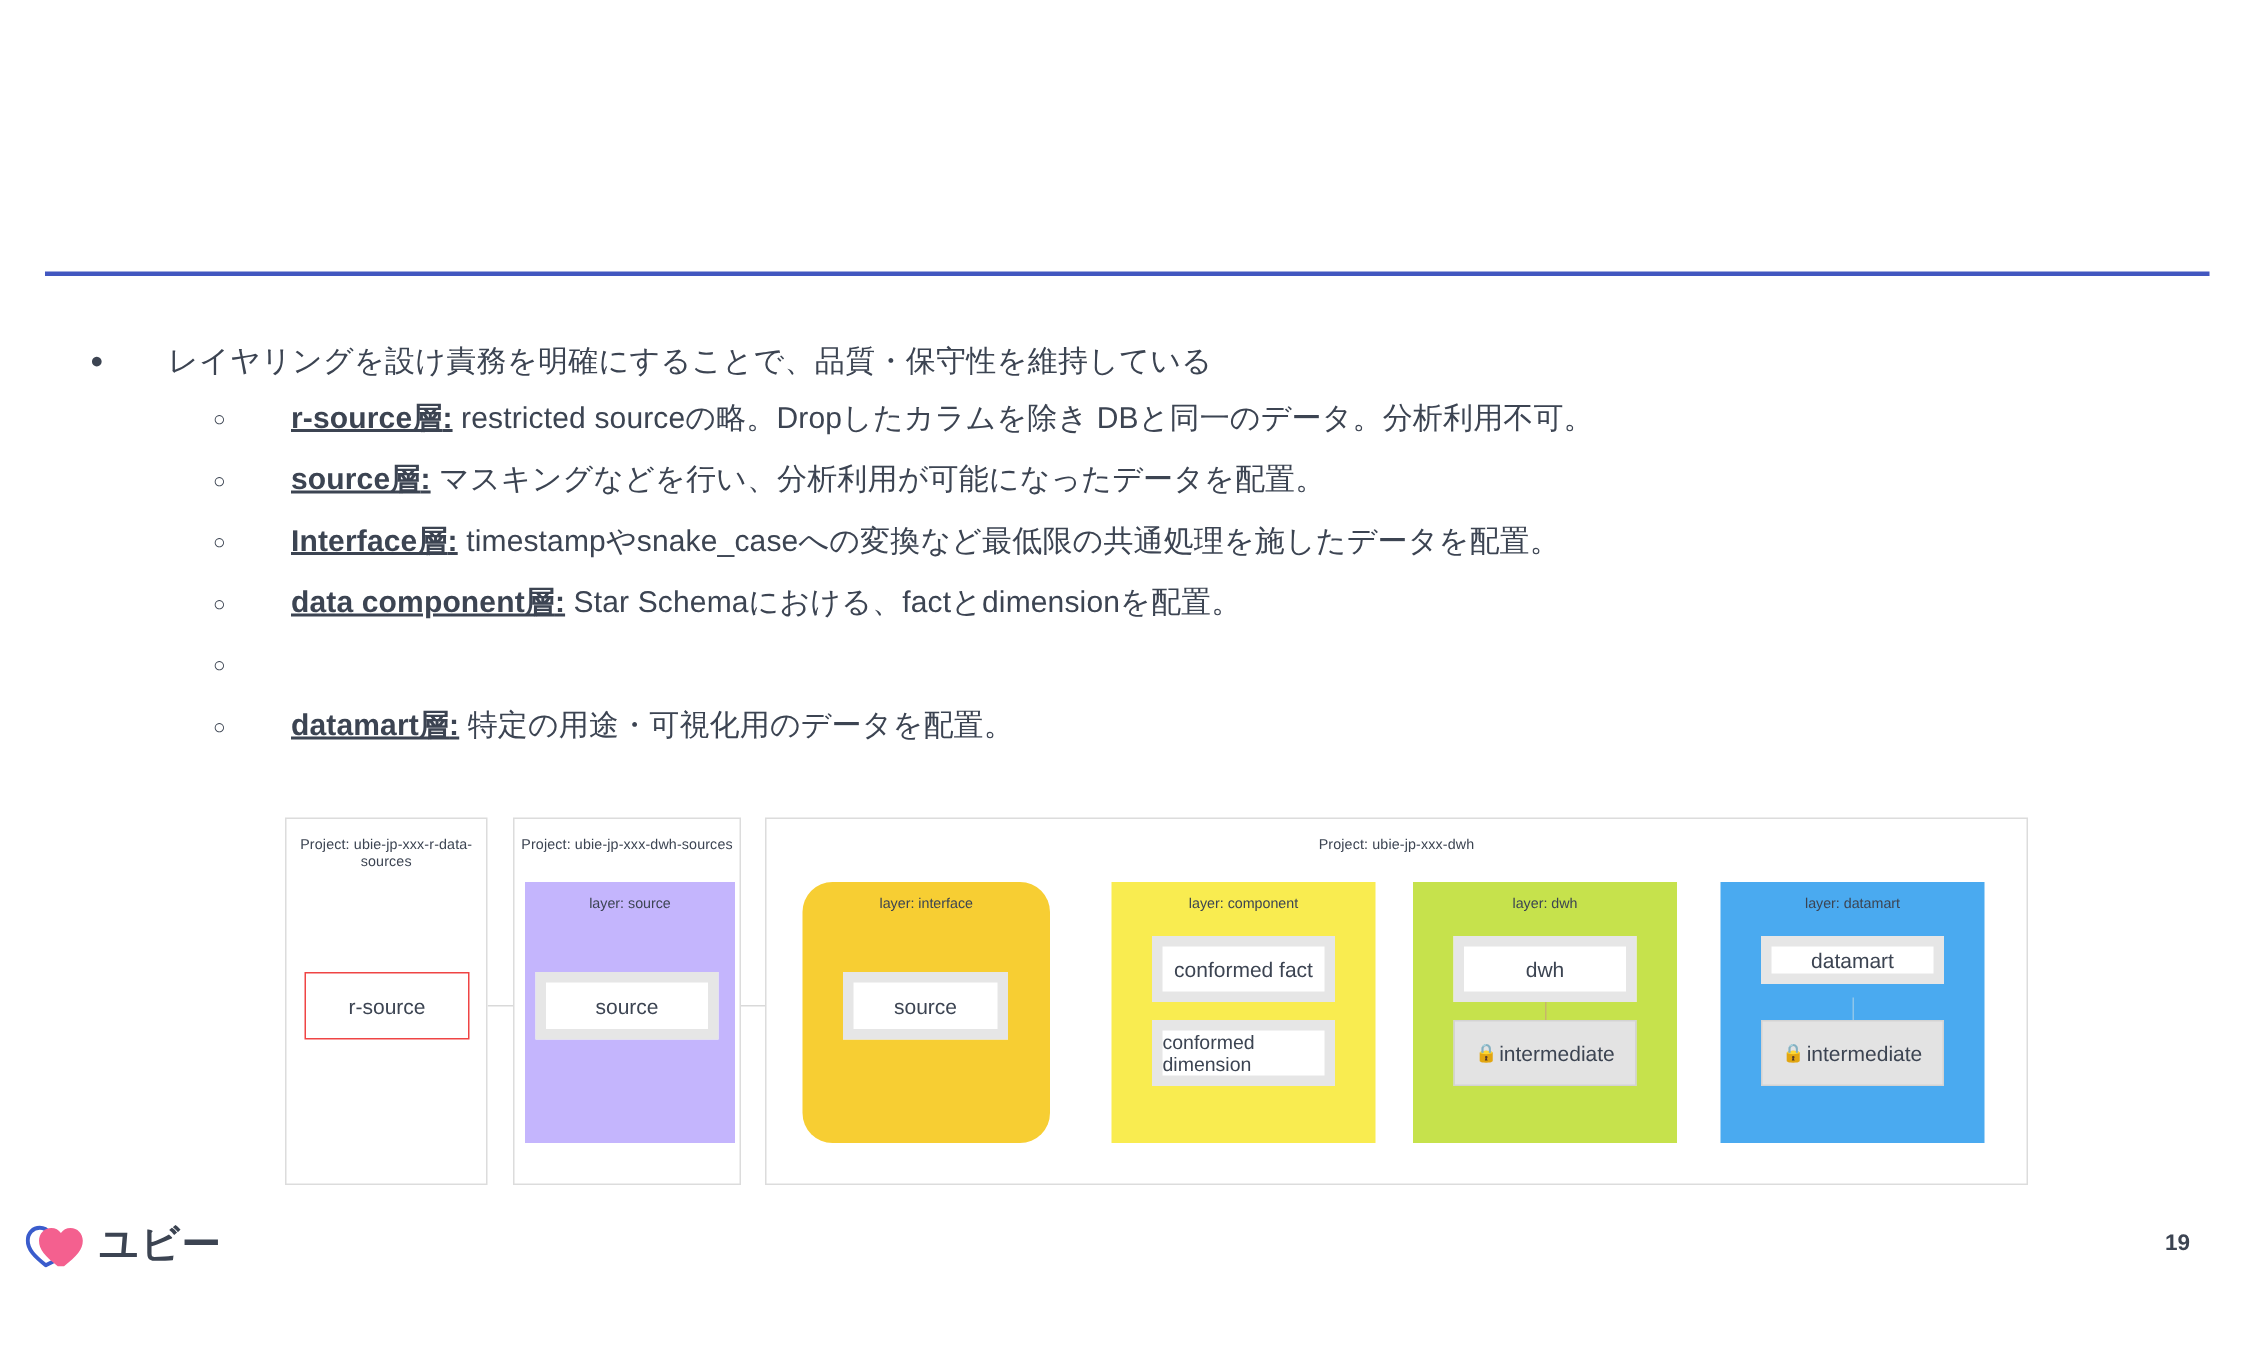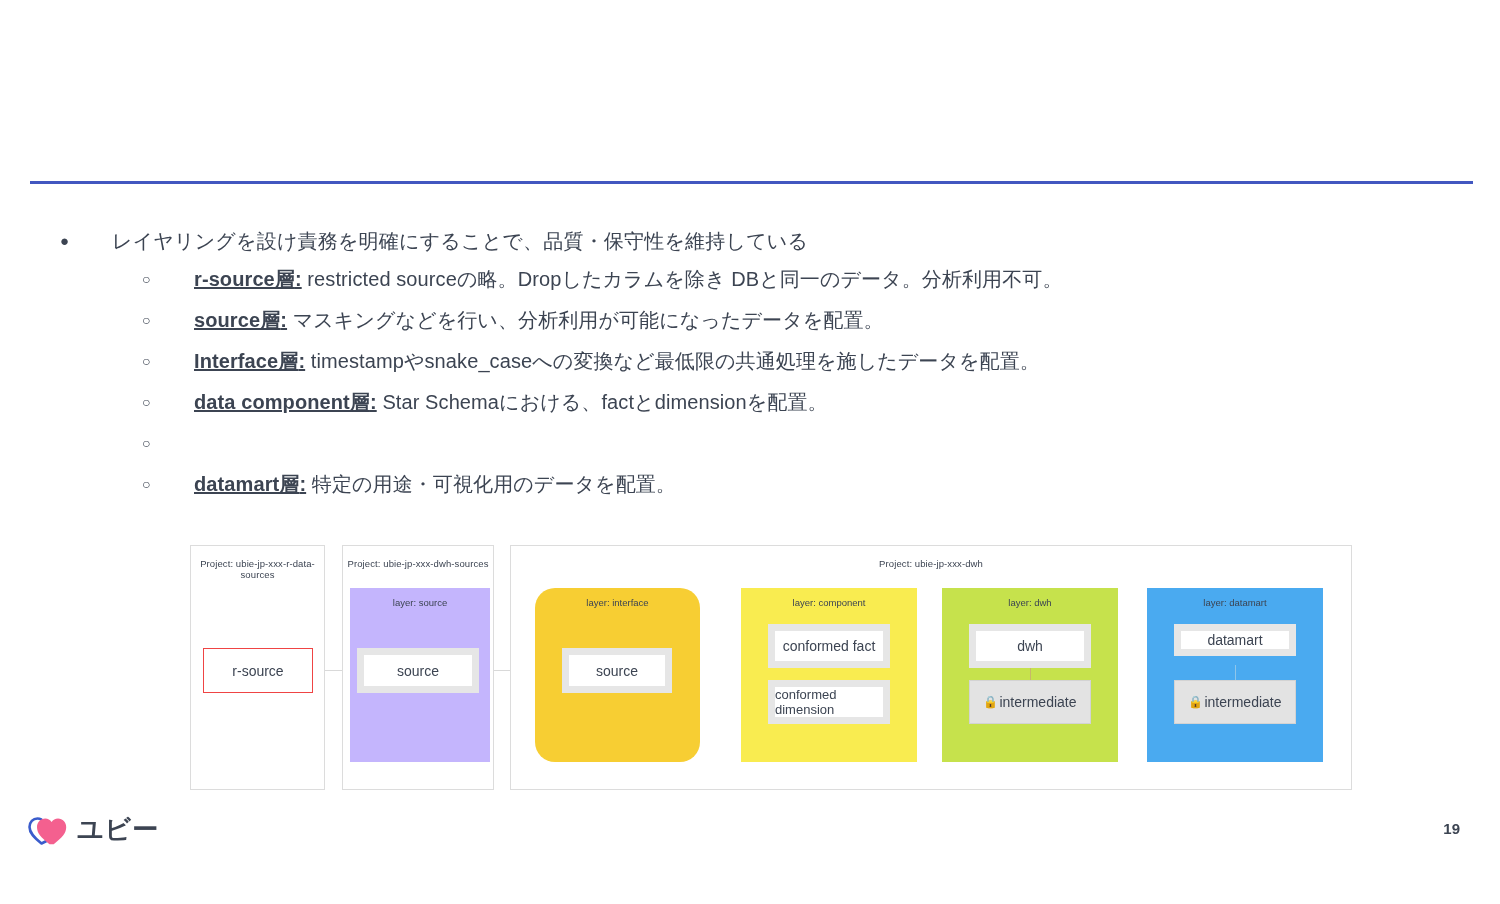--- a/index.html
+++ b/index.html
@@ -145,21 +145,21 @@
   }
   .conn-v {
     position: absolute;
     width: 1px;
     background: #c8b66a;
   }
 
   
   .logo {
     position: absolute;
-    left: 28px; top: 812px;
+    left: 17px; top: 812px;
     display: flex;
     align-items: center;
     gap: 9px;
   }
   .logo-mark { position: relative; width: 40px; height: 32px; }
   .logo-text {
     font-size: 26px;
     font-weight: bold;
     color: #3c4452;
     letter-spacing: 1px;

